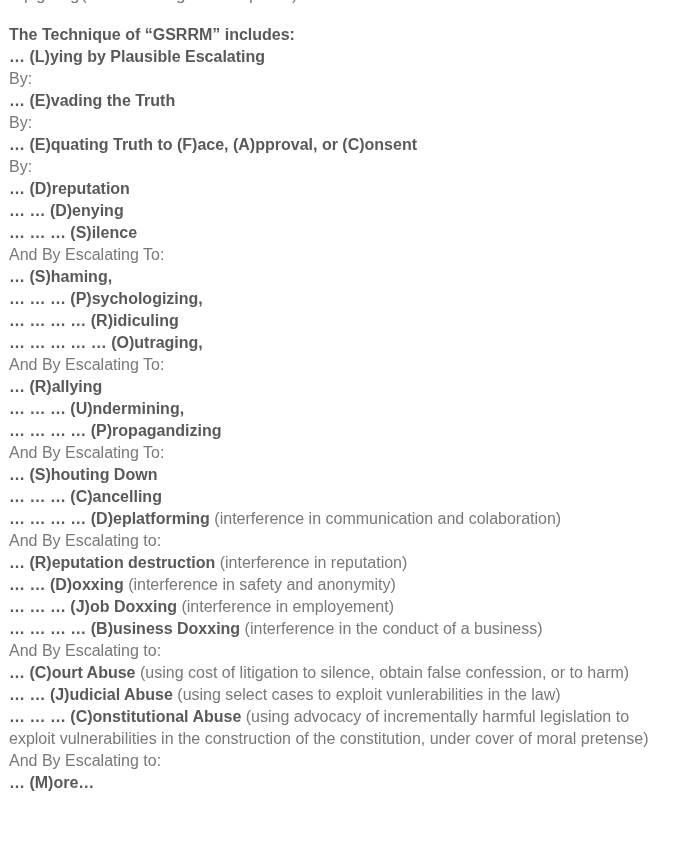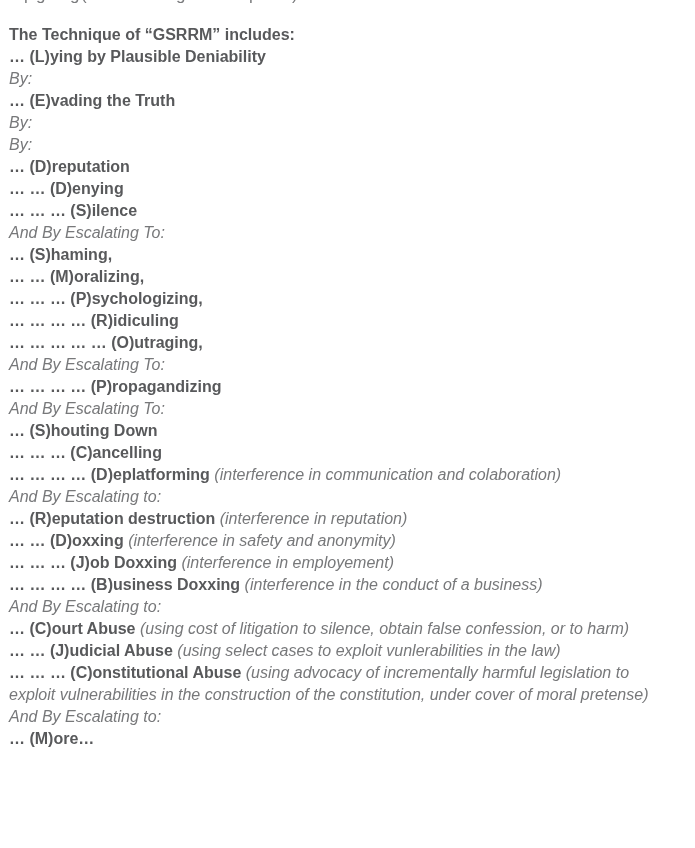--- a/index.html
+++ b/index.html
@@ -47,21 +47,20 @@
   .line {
     color: #77787a;
   }
   .term {
     font-weight: 700;
     color: #58595b;
   }
   .note {
     font-weight: 400;
     color: #77787a;
-    font-style: italic;
   }
 </style>
 </head>
 <body>
 
 <div class="page">
 
   <div class="clip-strip" id="clip-strip">
       <span class="frag">p</span>
       <span class="frag">g</span>
@@ -70,35 +69,37 @@
       <span class="frag">g</span>
       <span class="frag">p</span>
       <span class="frag">)</span>
     </div>
 
   <div class="doc">
     <div class="line">
       <span class="term">The Technique of “GSRRM” includes:</span>
     </div>
     <div id="doc-lines">
-        <div class="line"><span class="term">… (L)ying by Plausible Deniability</span></div>
+        <div class="line"><span class="term">… (L)ying by Plausible Escalating</span></div>
         <div class="line"><span class="note">By:</span></div>
         <div class="line"><span class="term">… (E)vading the Truth</span></div>
         <div class="line"><span class="note">By:</span></div>
+        <div class="line"><span class="term">… (E)quating Truth to (F)ace, (A)pproval, or (C)onsent</span></div>
         <div class="line"><span class="note">By:</span></div>
         <div class="line"><span class="term">… (D)reputation</span></div>
         <div class="line"><span class="term">… … (D)enying</span></div>
         <div class="line"><span class="term">… … … (S)ilence</span></div>
         <div class="line"><span class="note">And By Escalating To:</span></div>
         <div class="line"><span class="term">… (S)haming,</span></div>
-        <div class="line"><span class="term">… … (M)oralizing,</span></div>
         <div class="line"><span class="term">… … … (P)sychologizing,</span></div>
         <div class="line"><span class="term">… … … … (R)idiculing</span></div>
         <div class="line"><span class="term">… … … … … (O)utraging,</span></div>
         <div class="line"><span class="note">And By Escalating To:</span></div>
+        <div class="line"><span class="term">… (R)allying</span></div>
+        <div class="line"><span class="term">… … … (U)ndermining,</span></div>
         <div class="line"><span class="term">… … … … (P)ropagandizing</span></div>
         <div class="line"><span class="note">And By Escalating To:</span></div>
         <div class="line"><span class="term">… (S)houting Down</span></div>
         <div class="line"><span class="term">… … … (C)ancelling</span></div>
         <div class="line"><span class="term">… … … … (D)eplatforming</span> <span class="note">(interference in communication and colaboration)</span></div>
         <div class="line"><span class="note">And By Escalating to:</span></div>
         <div class="line"><span class="term">… (R)eputation destruction</span> <span class="note">(interference in reputation)</span></div>
         <div class="line"><span class="term">… … (D)oxxing</span> <span class="note">(interference in safety and anonymity)</span></div>
         <div class="line"><span class="term">… … … (J)ob Doxxing</span> <span class="note">(interference in employement)</span></div>
         <div class="line"><span class="term">… … … … (B)usiness Doxxing</span> <span class="note">(interference in the conduct of a business)</span></div>

